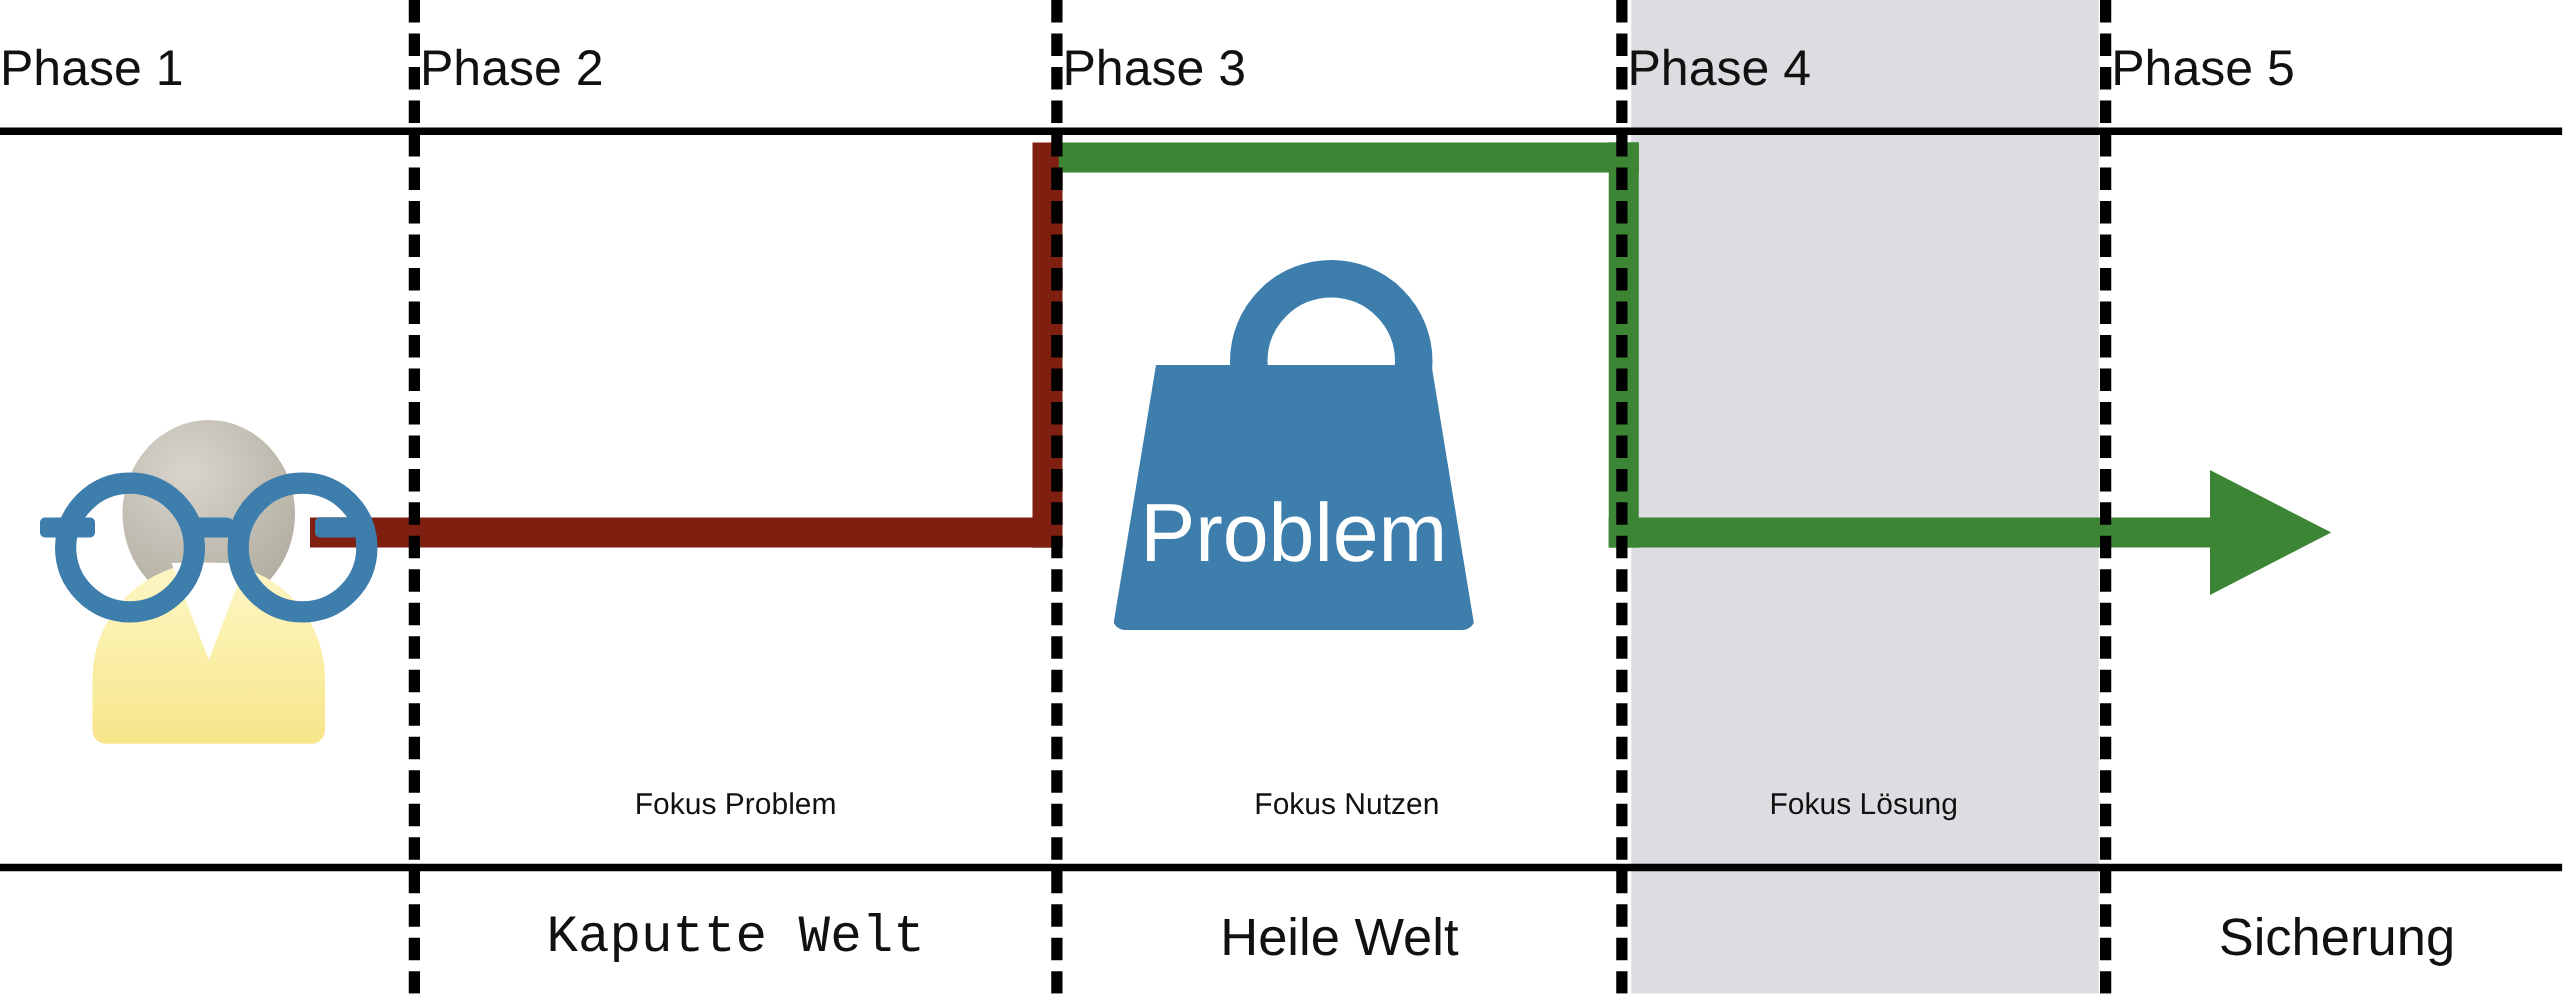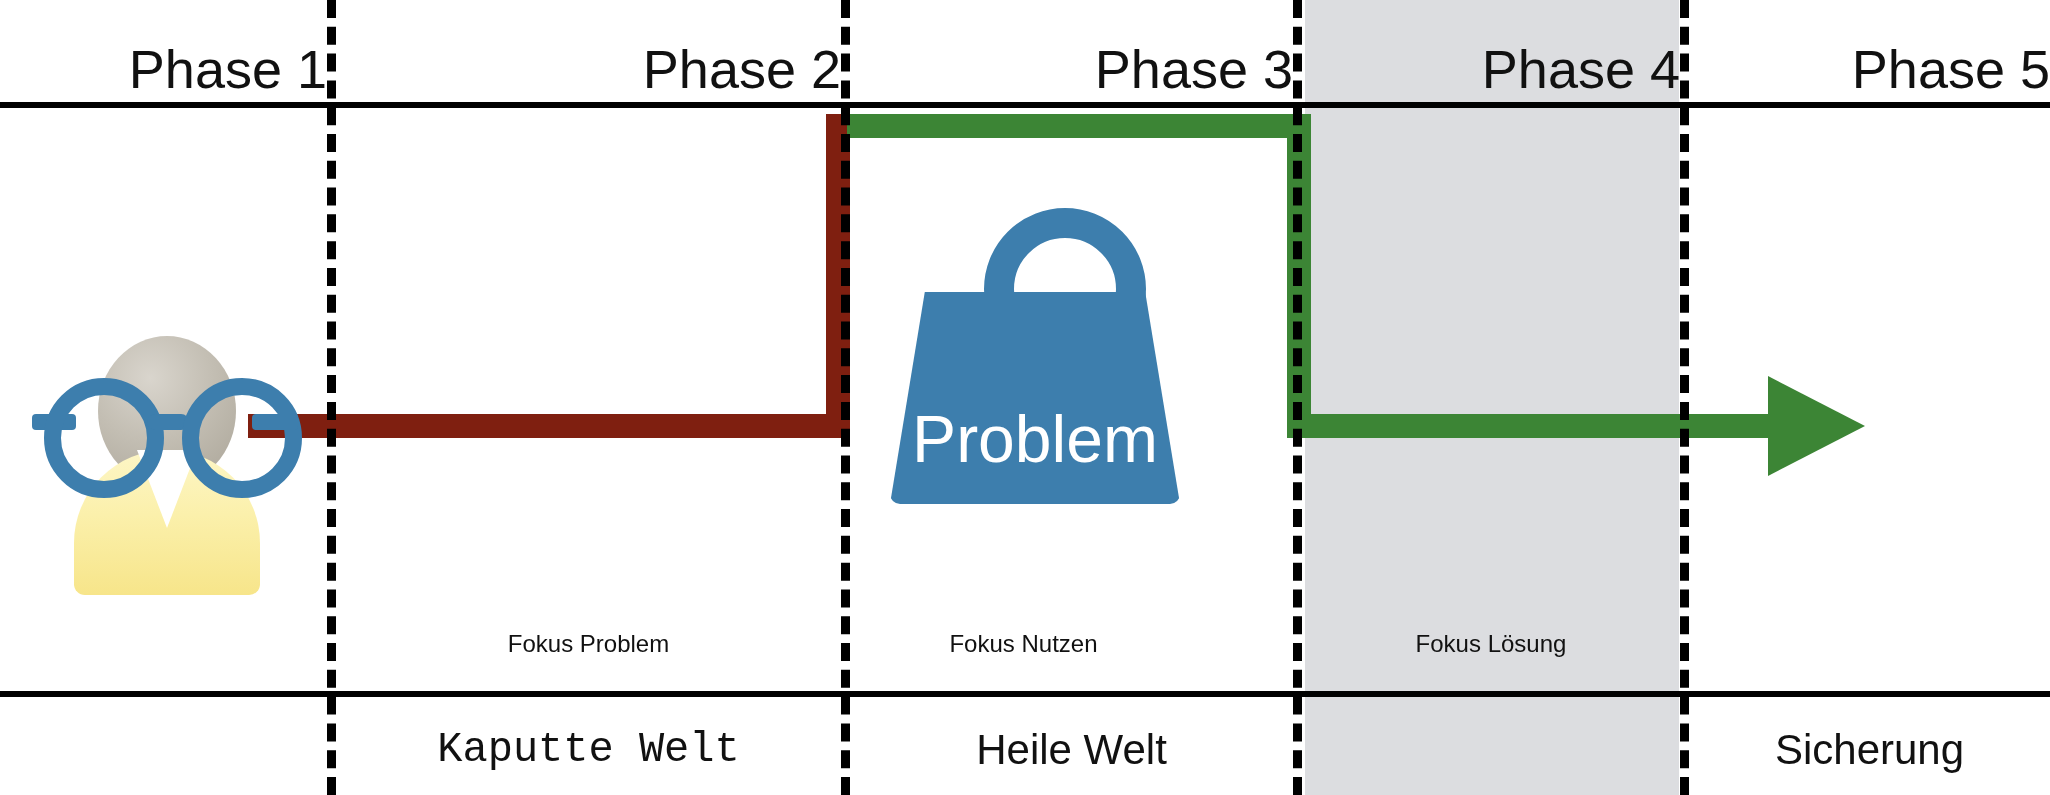--- a/index.html
+++ b/index.html
@@ -10,22 +10,22 @@
   .band{position:absolute;top:0;height:795px;background:#dcdde0;}
 
   
   .hrule{position:absolute;left:0;width:2050px;height:6px;background:#000;}
 
   
   .vdash{position:absolute;top:0;height:795px;width:0;
          border-left:9px dashed #000;}
 
   
-  .phase-label{position:absolute;top:23px;height:92px;line-height:92px;
-               text-align:right;font-size:54px;color:#111;white-space:nowrap;}
+  .phase-label{position:absolute;top:9px;height:92px;line-height:92px;
+               text-align:left;font-size:40px;color:#111;white-space:nowrap;}
   
   .focus-label{position:absolute;top:614px;height:60px;line-height:60px;
                text-align:center;font-size:24px;color:#111;white-space:nowrap;}
   
   .world-label{position:absolute;top:715px;height:70px;line-height:70px;
                text-align:center;font-size:42px;color:#111;white-space:nowrap;}
 
   
   .seg{position:absolute;}
   .seg-red{background:#7f1f10;}
@@ -81,38 +81,38 @@
       <div class="lens" style="left:14px;top:0;width:86px;height:86px;"></div>
       <div class="bridge" style="left:117px;top:36px;width:42px;"></div>
       <div class="lens" style="left:152px;top:0;width:86px;height:86px;"></div>
       <div class="temple" style="left:222px;top:36px;width:46px;"></div>
     </div>
   </div>
 
   <div class="weight" style="left:890px;top:208px;width:290px;height:330px;">
     <div class="w-ring" style="left:94px;top:0;width:102px;height:102px;"></div>
     <div class="w-body" style="left:0;top:84px;width:290px;height:212px;"></div>
-    <div class="w-text" style="left:0;top:180px;margin-top:13px;">Problem</div>
+    <div class="w-text" style="left:0;top:180px;">Problem</div>
   </div>
 
   <div class="hrule" style="top:102px;"></div>
   <div class="hrule" style="top:691px;"></div>
 
   <div class="vdash" style="left:327px;"></div>
   <div class="vdash" style="left:841px;"></div>
   <div class="vdash" style="left:1293px;"></div>
   <div class="vdash" style="left:1680px;"></div>
 
   <div class="phase-label" style="left:0;width:327px;">Phase 1</div>
   <div class="phase-label" style="left:336px;width:505px;">Phase 2</div>
   <div class="phase-label" style="left:850px;width:443px;">Phase 3</div>
   <div class="phase-label" style="left:1302px;width:378px;">Phase 4</div>
   <div class="phase-label" style="left:1689px;width:361px;">Phase 5</div>
 
   <div class="focus-label" style="left:336px;width:505px;">Fokus Problem</div>
-  <div class="focus-label" style="left:802px;width:443px;">Fokus Nutzen</div>
+  <div class="focus-label" style="left:856px;width:443px;">Fokus Nutzen</div>
   <div class="focus-label" style="left:1302px;width:378px;">Fokus Lösung</div>
 
   <div class="world-label" style="left:336px;width:505px;font-family:Liberation Mono, monospace;">Kaputte Welt</div>
   <div class="world-label" style="left:850px;width:443px;">Heile Welt</div>
   <div class="world-label" style="left:1689px;width:361px;">Sicherung</div>
 
 </div>
 
 </body></html>

